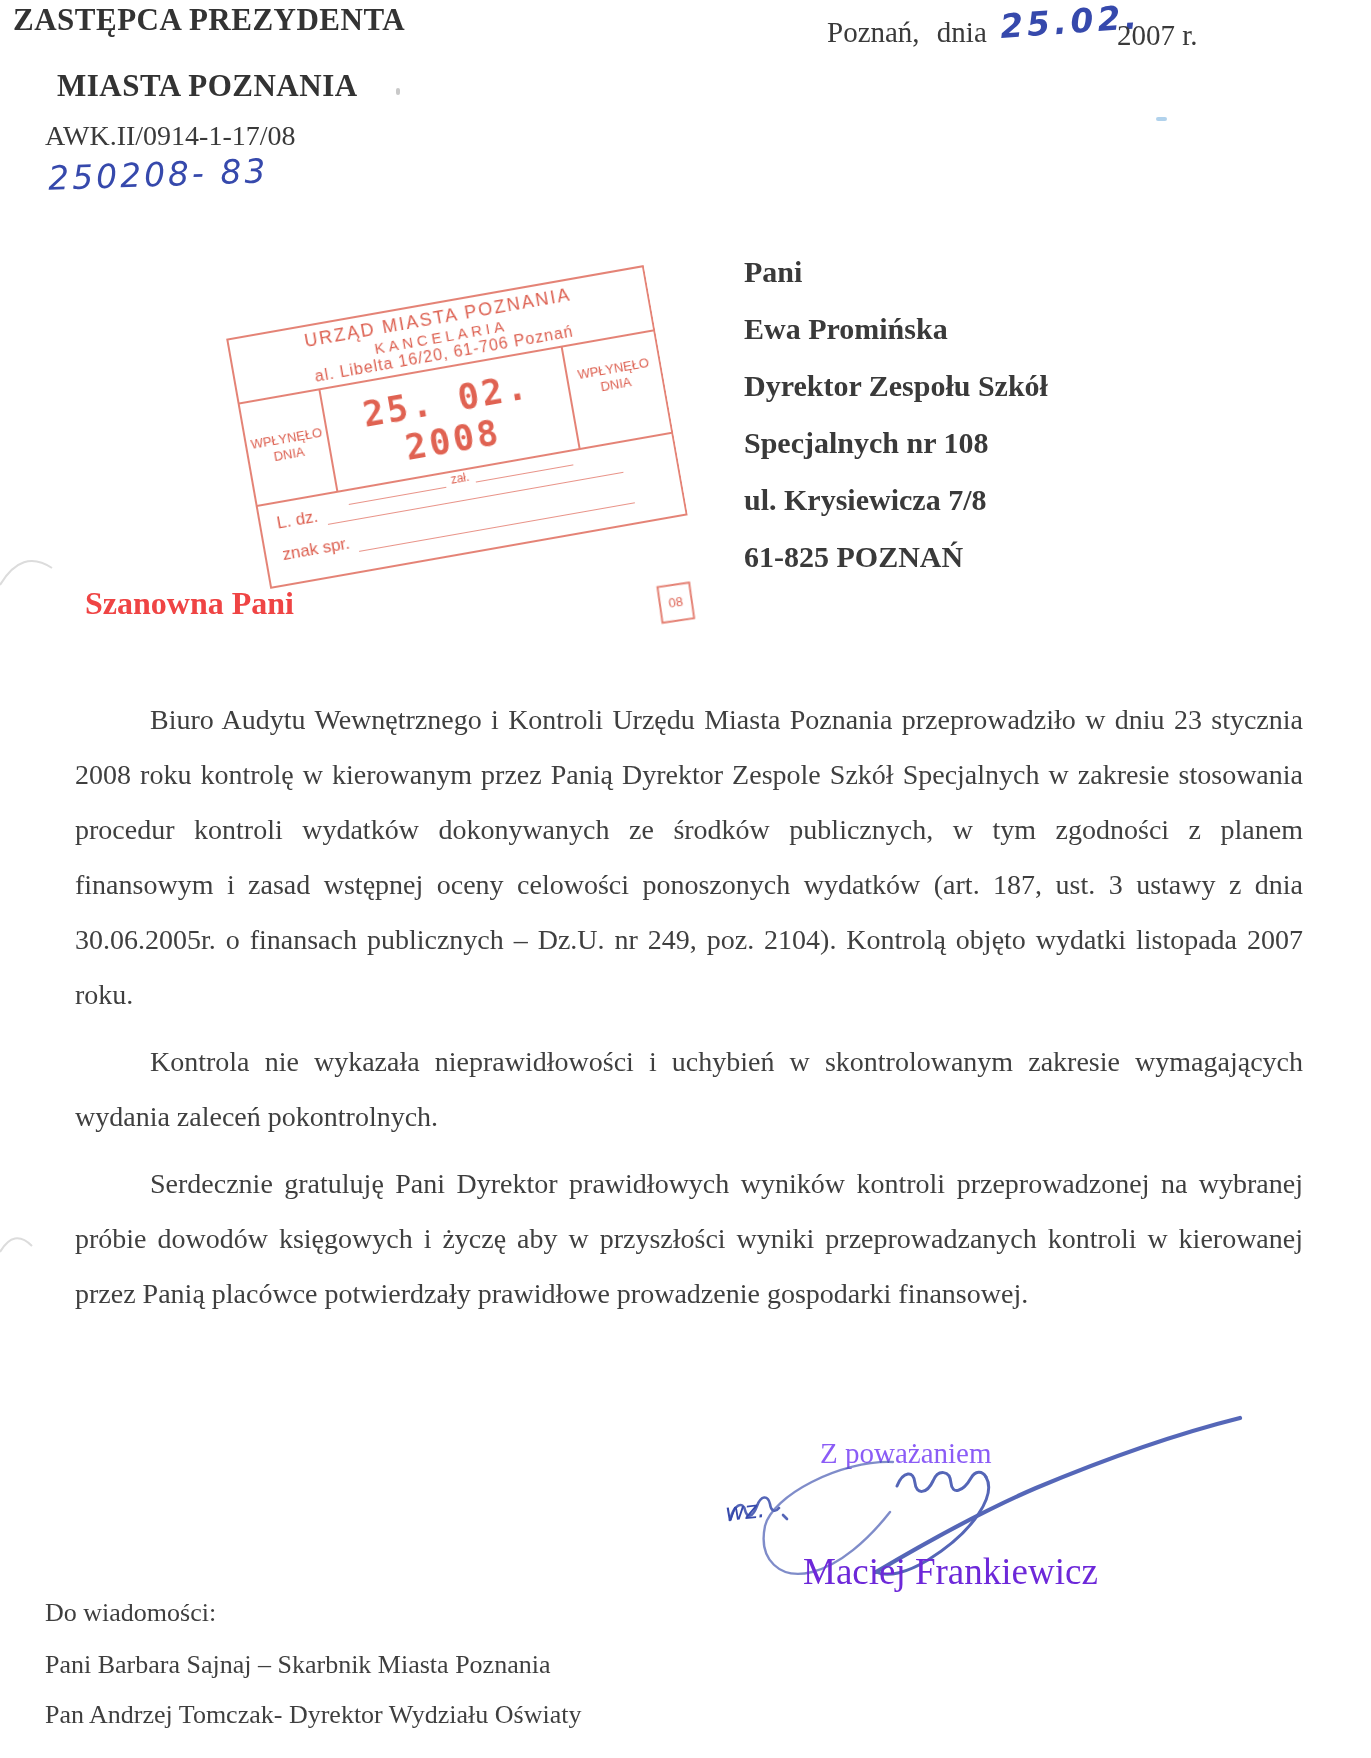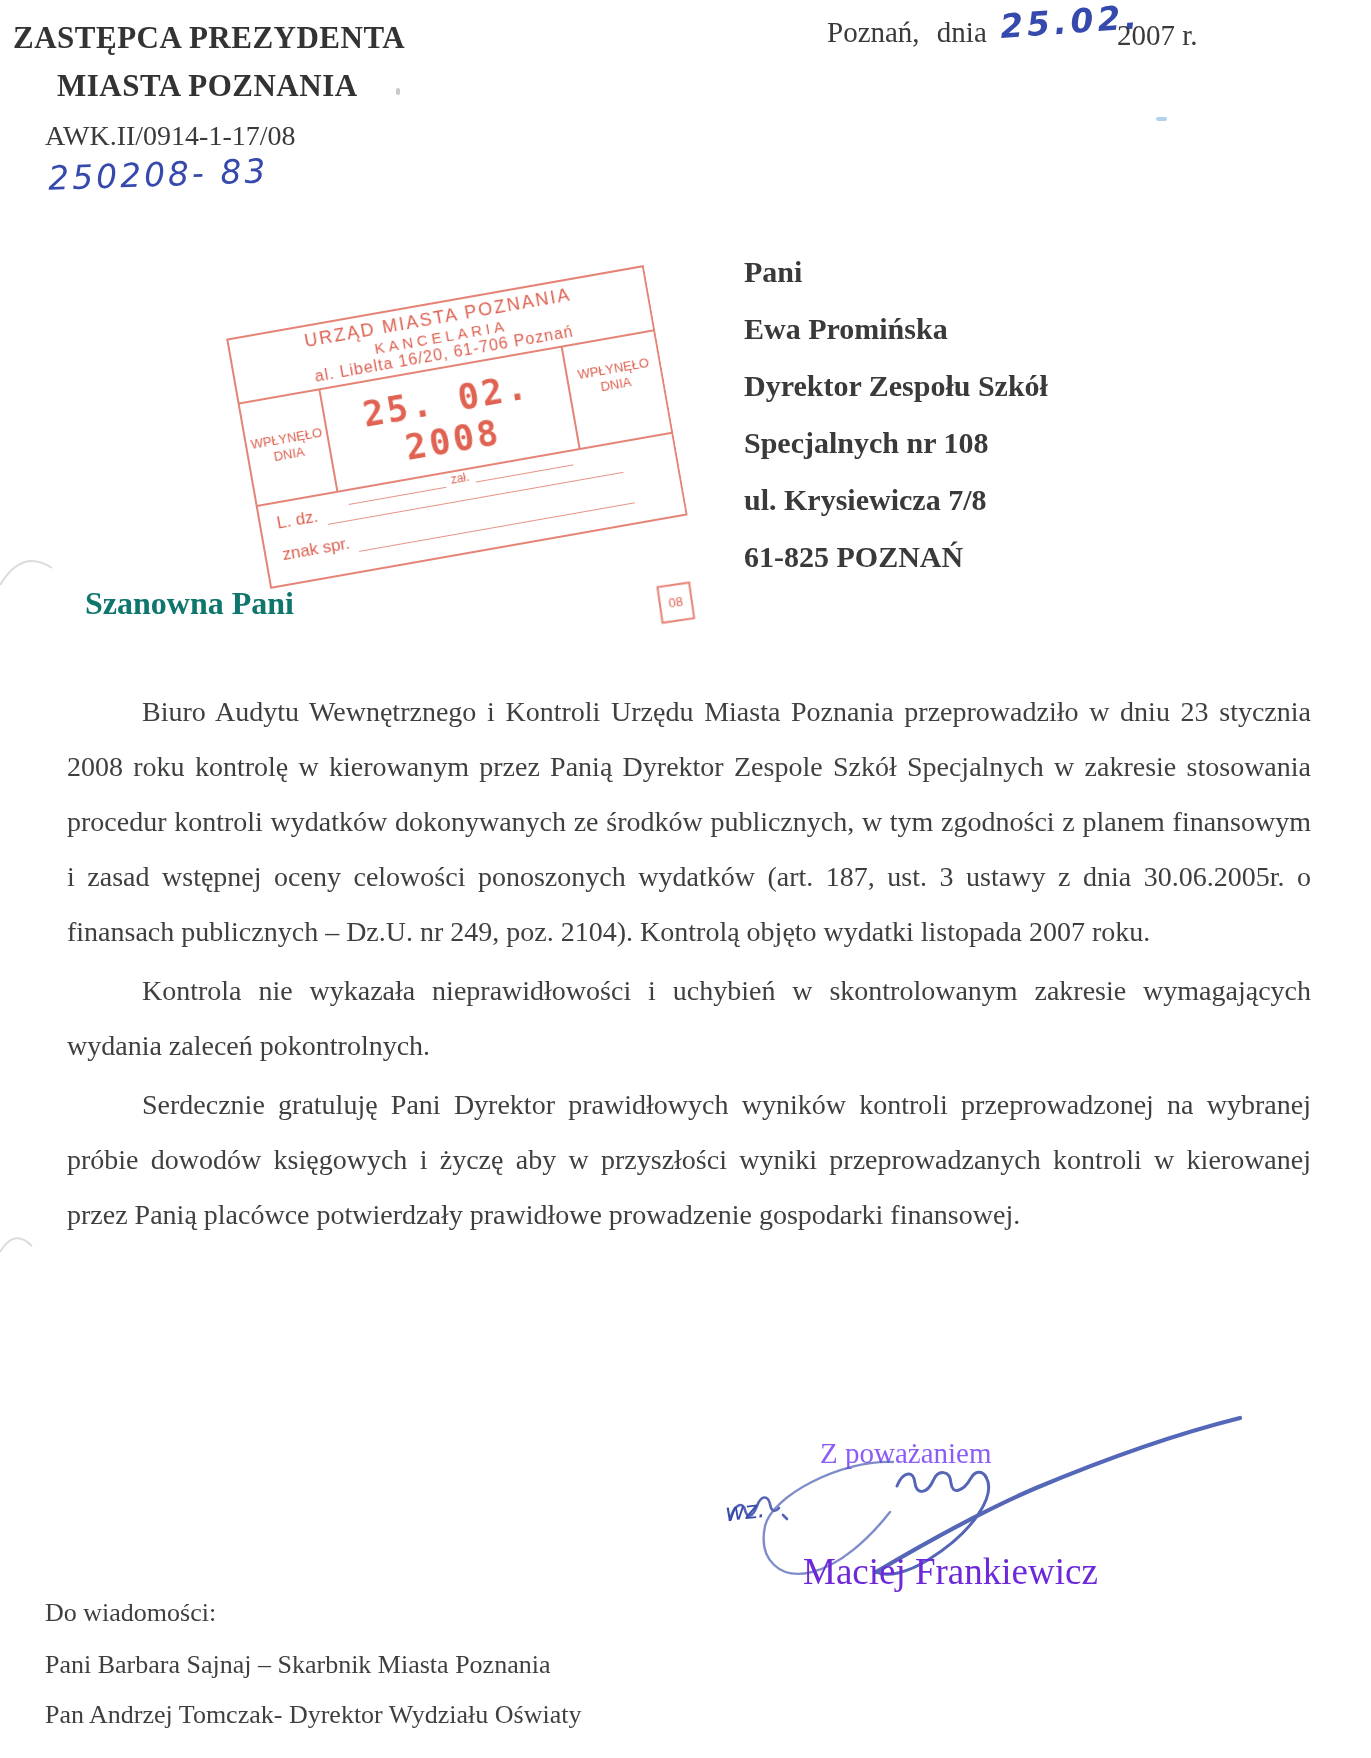--- a/index.html
+++ b/index.html
@@ -6,21 +6,21 @@
   .page{
     position:relative;
     width:1371px;height:1758px;
     background:#ffffff;
     font-family:"Liberation Serif", serif;
     color:#3c3c3c;
     overflow:hidden;
   }
   .abs{position:absolute;}
   
-  .sender-l1{left:13px;top:20px;font-size:31px;font-weight:bold;color:#333;letter-spacing:.5px;}
+  .sender-l1{left:13px;top:2px;font-size:31px;font-weight:bold;color:#333;letter-spacing:.5px;}
   .sender-l2{left:57px;top:68px;font-size:31px;font-weight:bold;color:#333;letter-spacing:.5px;text-align:center;}
   .ref-no{left:45px;top:120px;font-size:28px;color:#3a3a3a;}
   .handwriting{font-family:"DejaVu Sans", sans-serif;font-style:italic;color:#3649ac;}
   .hw-ref{left:48px;top:155px;font-size:33px;letter-spacing:3px;transform:rotate(-2deg);}
   
   .place-label{left:827px;top:16px;font-size:29px;word-spacing:10px;color:#3a3a3a;}
   .hw-date{left:1000px;top:2px;font-size:33px;font-weight:bold;letter-spacing:4px;transform:rotate(-4deg);}
   .year-label{left:1117px;top:19px;font-size:29px;color:#3a3a3a;}
   .blue-dash{left:1156px;top:117px;width:11px;height:4px;background:#a9cdea;border-radius:2px;opacity:.9;}
   .gray-speck{left:396px;top:88px;width:4px;height:7px;background:#c9c9c9;border-radius:2px;}
@@ -49,23 +49,23 @@
   .ldz-row{margin-bottom:12px;}
   .stamp-line{display:inline-block;border-bottom:1.5px solid rgba(219,85,68,.7);height:14px;vertical-align:bottom;margin-left:8px;}
   .box08{
     position:absolute;right:8px;top:148px;width:30px;height:34px;
     border:2px solid rgba(219,85,68,.8);font-size:13px;text-align:center;
     line-height:34px;transform:rotate(2deg);
   }
   
   .recipient{left:744px;top:243px;font-size:30px;font-weight:bold;color:#3a3a3a;line-height:57px;}
   
-  .salutation{left:85px;top:585px;font-size:32px;font-weight:bold;color:#0f766e;font-family:Liberation Serif, serif;}
+  .salutation{left:85px;top:585px;font-size:32px;font-weight:bold;color:#ef4444;font-family:Liberation Serif, serif;}
   .body-text{left:63px;top:680px;width:1252px;font-size:28px;line-height:55px;text-align:justify;color:#3f3f3f;}
-  .body-text p{margin:4px;text-indent:75px;}
+  .body-text p{margin:12px;text-indent:75px;}
   
   .valediction{left:820px;top:1437px;font-size:29px;color:#8b5cf6;}
   .signer-name{left:803px;top:1550px;font-size:37px;color:#6d28d9;}
   .sig-svg{left:640px;top:1408px;}
   
   .cc{left:45px;top:1598px;font-size:26px;color:#3f3f3f;}
   .cc-heading{text-underline-offset:6px;margin-bottom:22px;}
   .cc-item{margin-bottom:20px;}
   
   .artifact{stroke:#dcdcdc;fill:none;stroke-width:2;}

